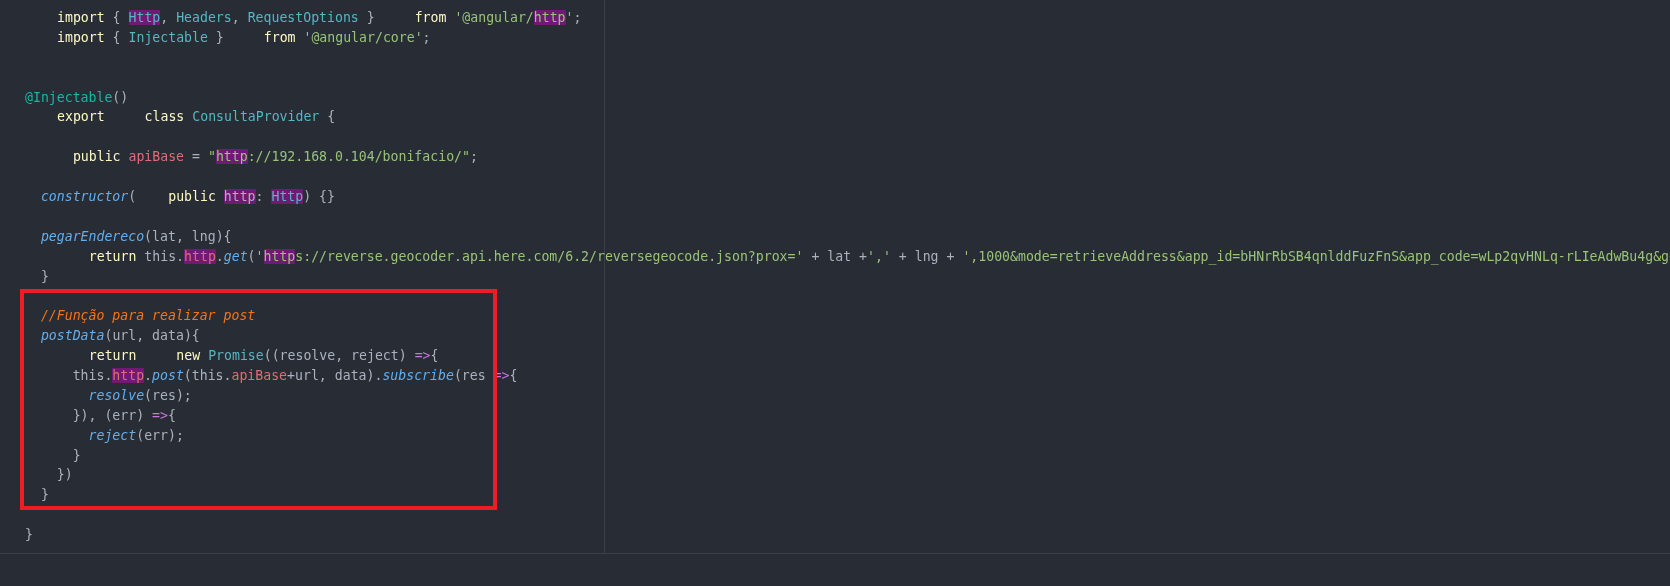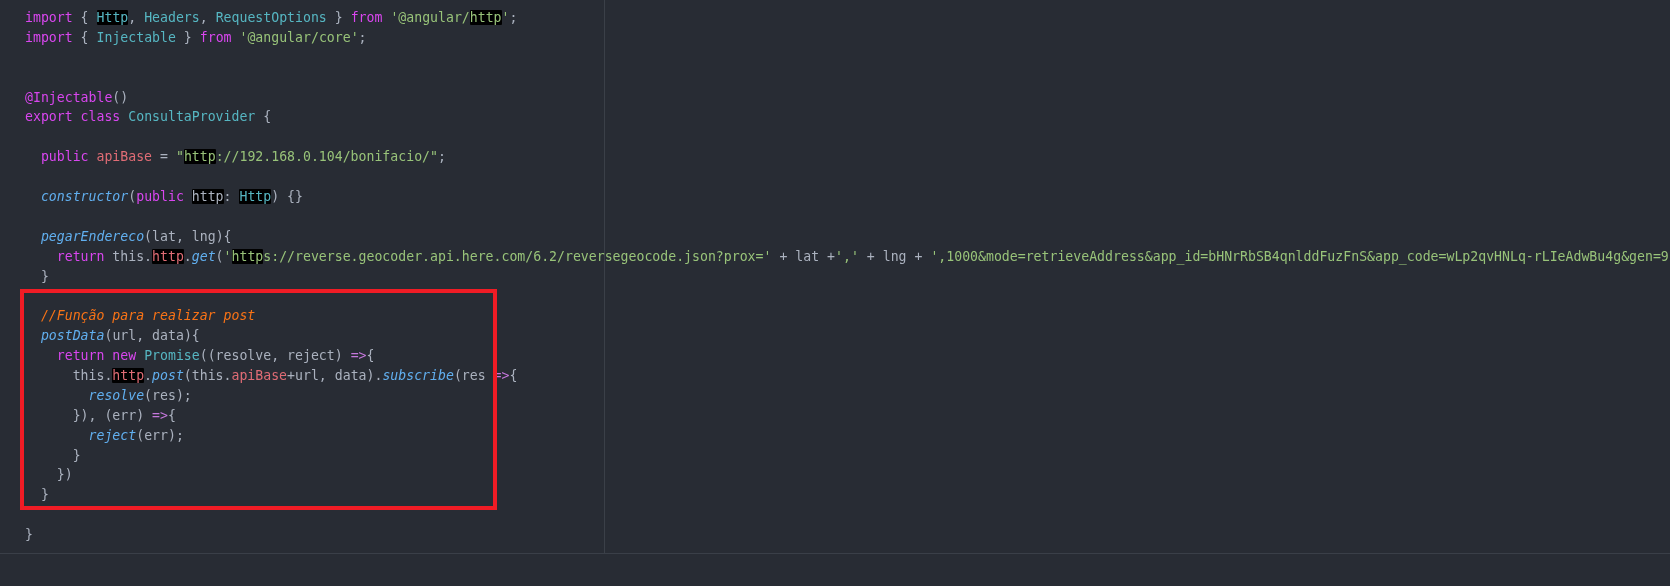--- a/index.html
+++ b/index.html
@@ -55,34 +55,34 @@
     letter-spacing: 0px;
   }
 
   .ln {
     display: block;
     height: 19.9px;
     padding-left: 25px;
   }
 
   
-  .kw      { color: #d946ef; }  
+  .kw      { color: #fef9c3; margin-left: 32px; }  
   .type    { color: #56b6c2; }  
   .str     { color: #98c379; margin-top: 32px; }  
   .fn      { color: #61afef; font-style: italic; }  
   .prop    { color: #e06c75; }  
   .var     { color: #abb2bf; }  
   .punc    { color: #abb2bf; }
-  .deco    { color: #d946ef; }
+  .deco    { color: #14b8a6; }
   .op      { color: #c678dd; }  
   .cmt     { color: #f97316; font-style: italic; }
 
   
   .hl {
-    background: #000000;
+    background: #701a75;
     border-radius: 1px;
   }
 
   
   #annotation-box {
     position: absolute;
     left: 20px;
     top: 289px;
     width: 477px;
     height: 221px;

